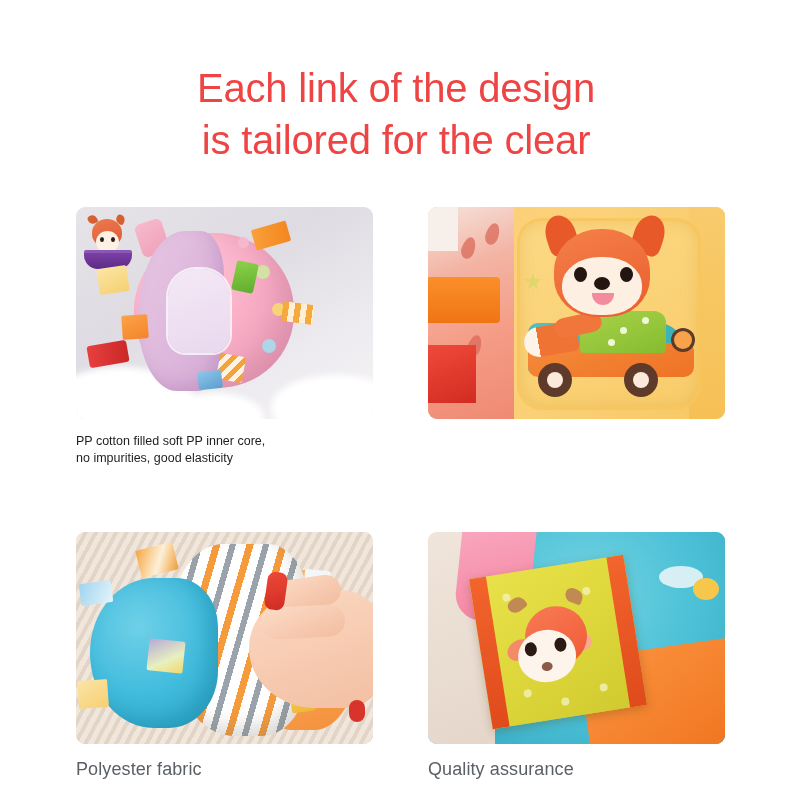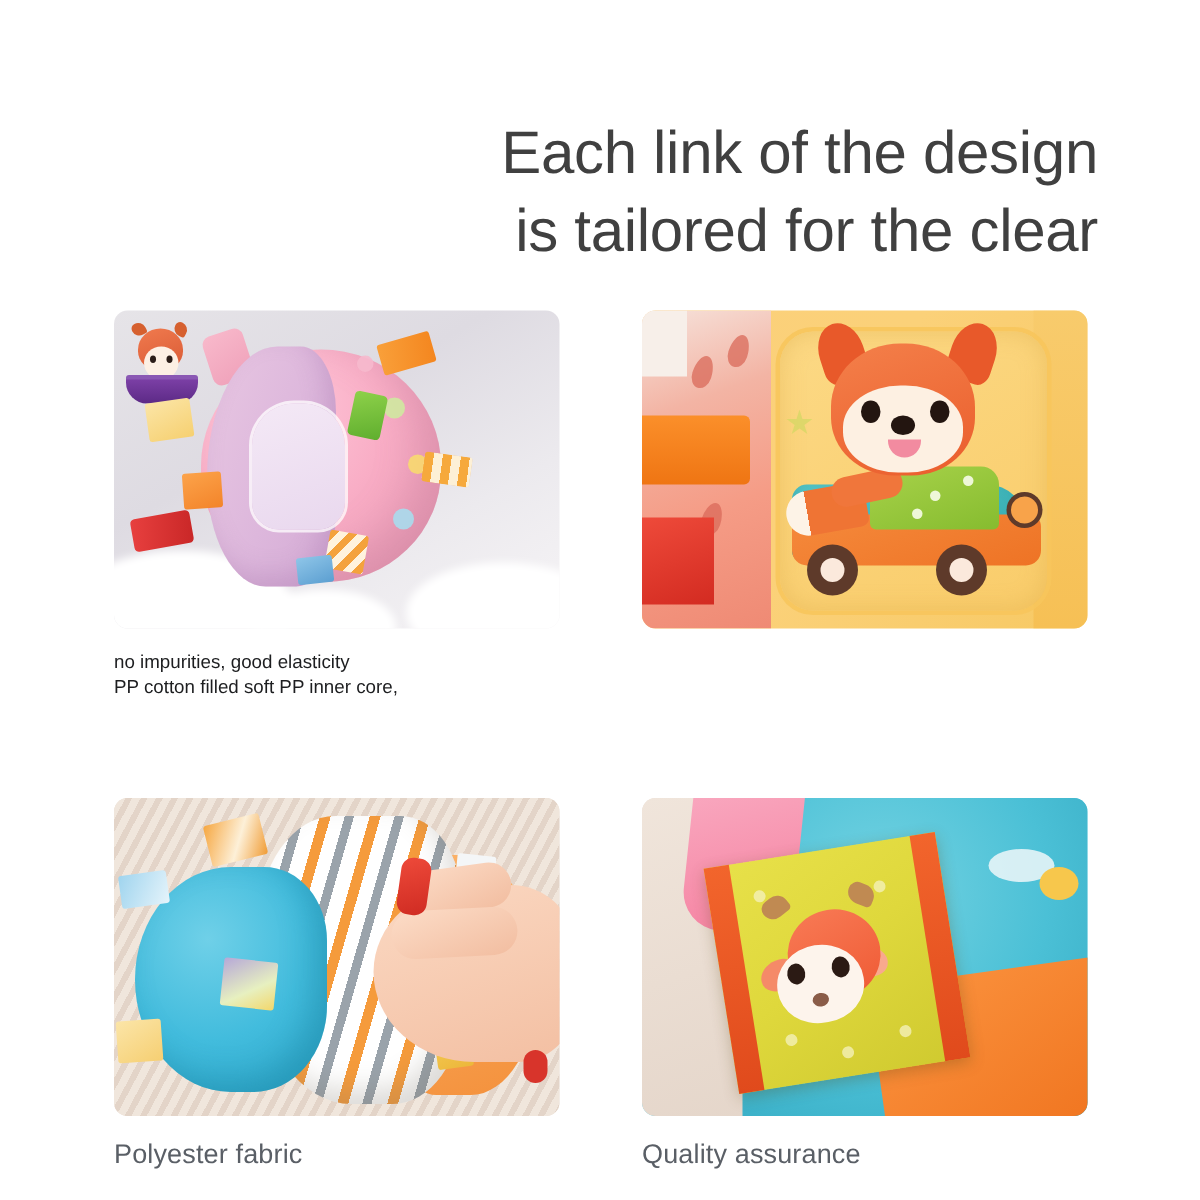--- a/index.html
+++ b/index.html
@@ -12,24 +12,24 @@
     background: #ffffff;
     font-family: "Liberation Sans", sans-serif;
     overflow: hidden;
     position: relative;
   }
 
   
   .headline {
     position: absolute;
     left: 60px;
-    top: 76px;
+    top: 62px;
     width: 672px;
-    text-align: right;
-    color: #404040;
+    text-align: center;
+    color: #ef4444;
     font-size: 40px;
     line-height: 52px;
     font-weight: 300;
     letter-spacing: -0.2px;
     white-space: nowrap;
   }
   .headline .hl-line { display: block; }
 
   
   .grid {
@@ -483,22 +483,22 @@
           <span class="tag tag-check"></span>
           <span class="tag tag-yellow-l"></span>
           <span class="tag tag-orange-sq"></span>
           <span class="tag tag-red"></span>
           <span class="tag tag-stripe-b"></span>
           <span class="tag tag-blue-b"></span>
         </div>
       </div>
       <div class="caption">
         <div class="cap-plain">
+          <span class="ln">PP cotton filled soft PP inner core,</span>
           <span class="ln">no impurities, good elasticity</span>
-          <span class="ln">PP cotton filled soft PP inner core,</span>
         </div>
       </div>
     </div>
 
     <div class="card">
       <div class="photo p2">
         <div class="photo-inner">
           <span class="bg-left"></span>
           <span class="bg-left-white"></span>
           <span class="leaf" style="left:34px;top:30px;"></span>

